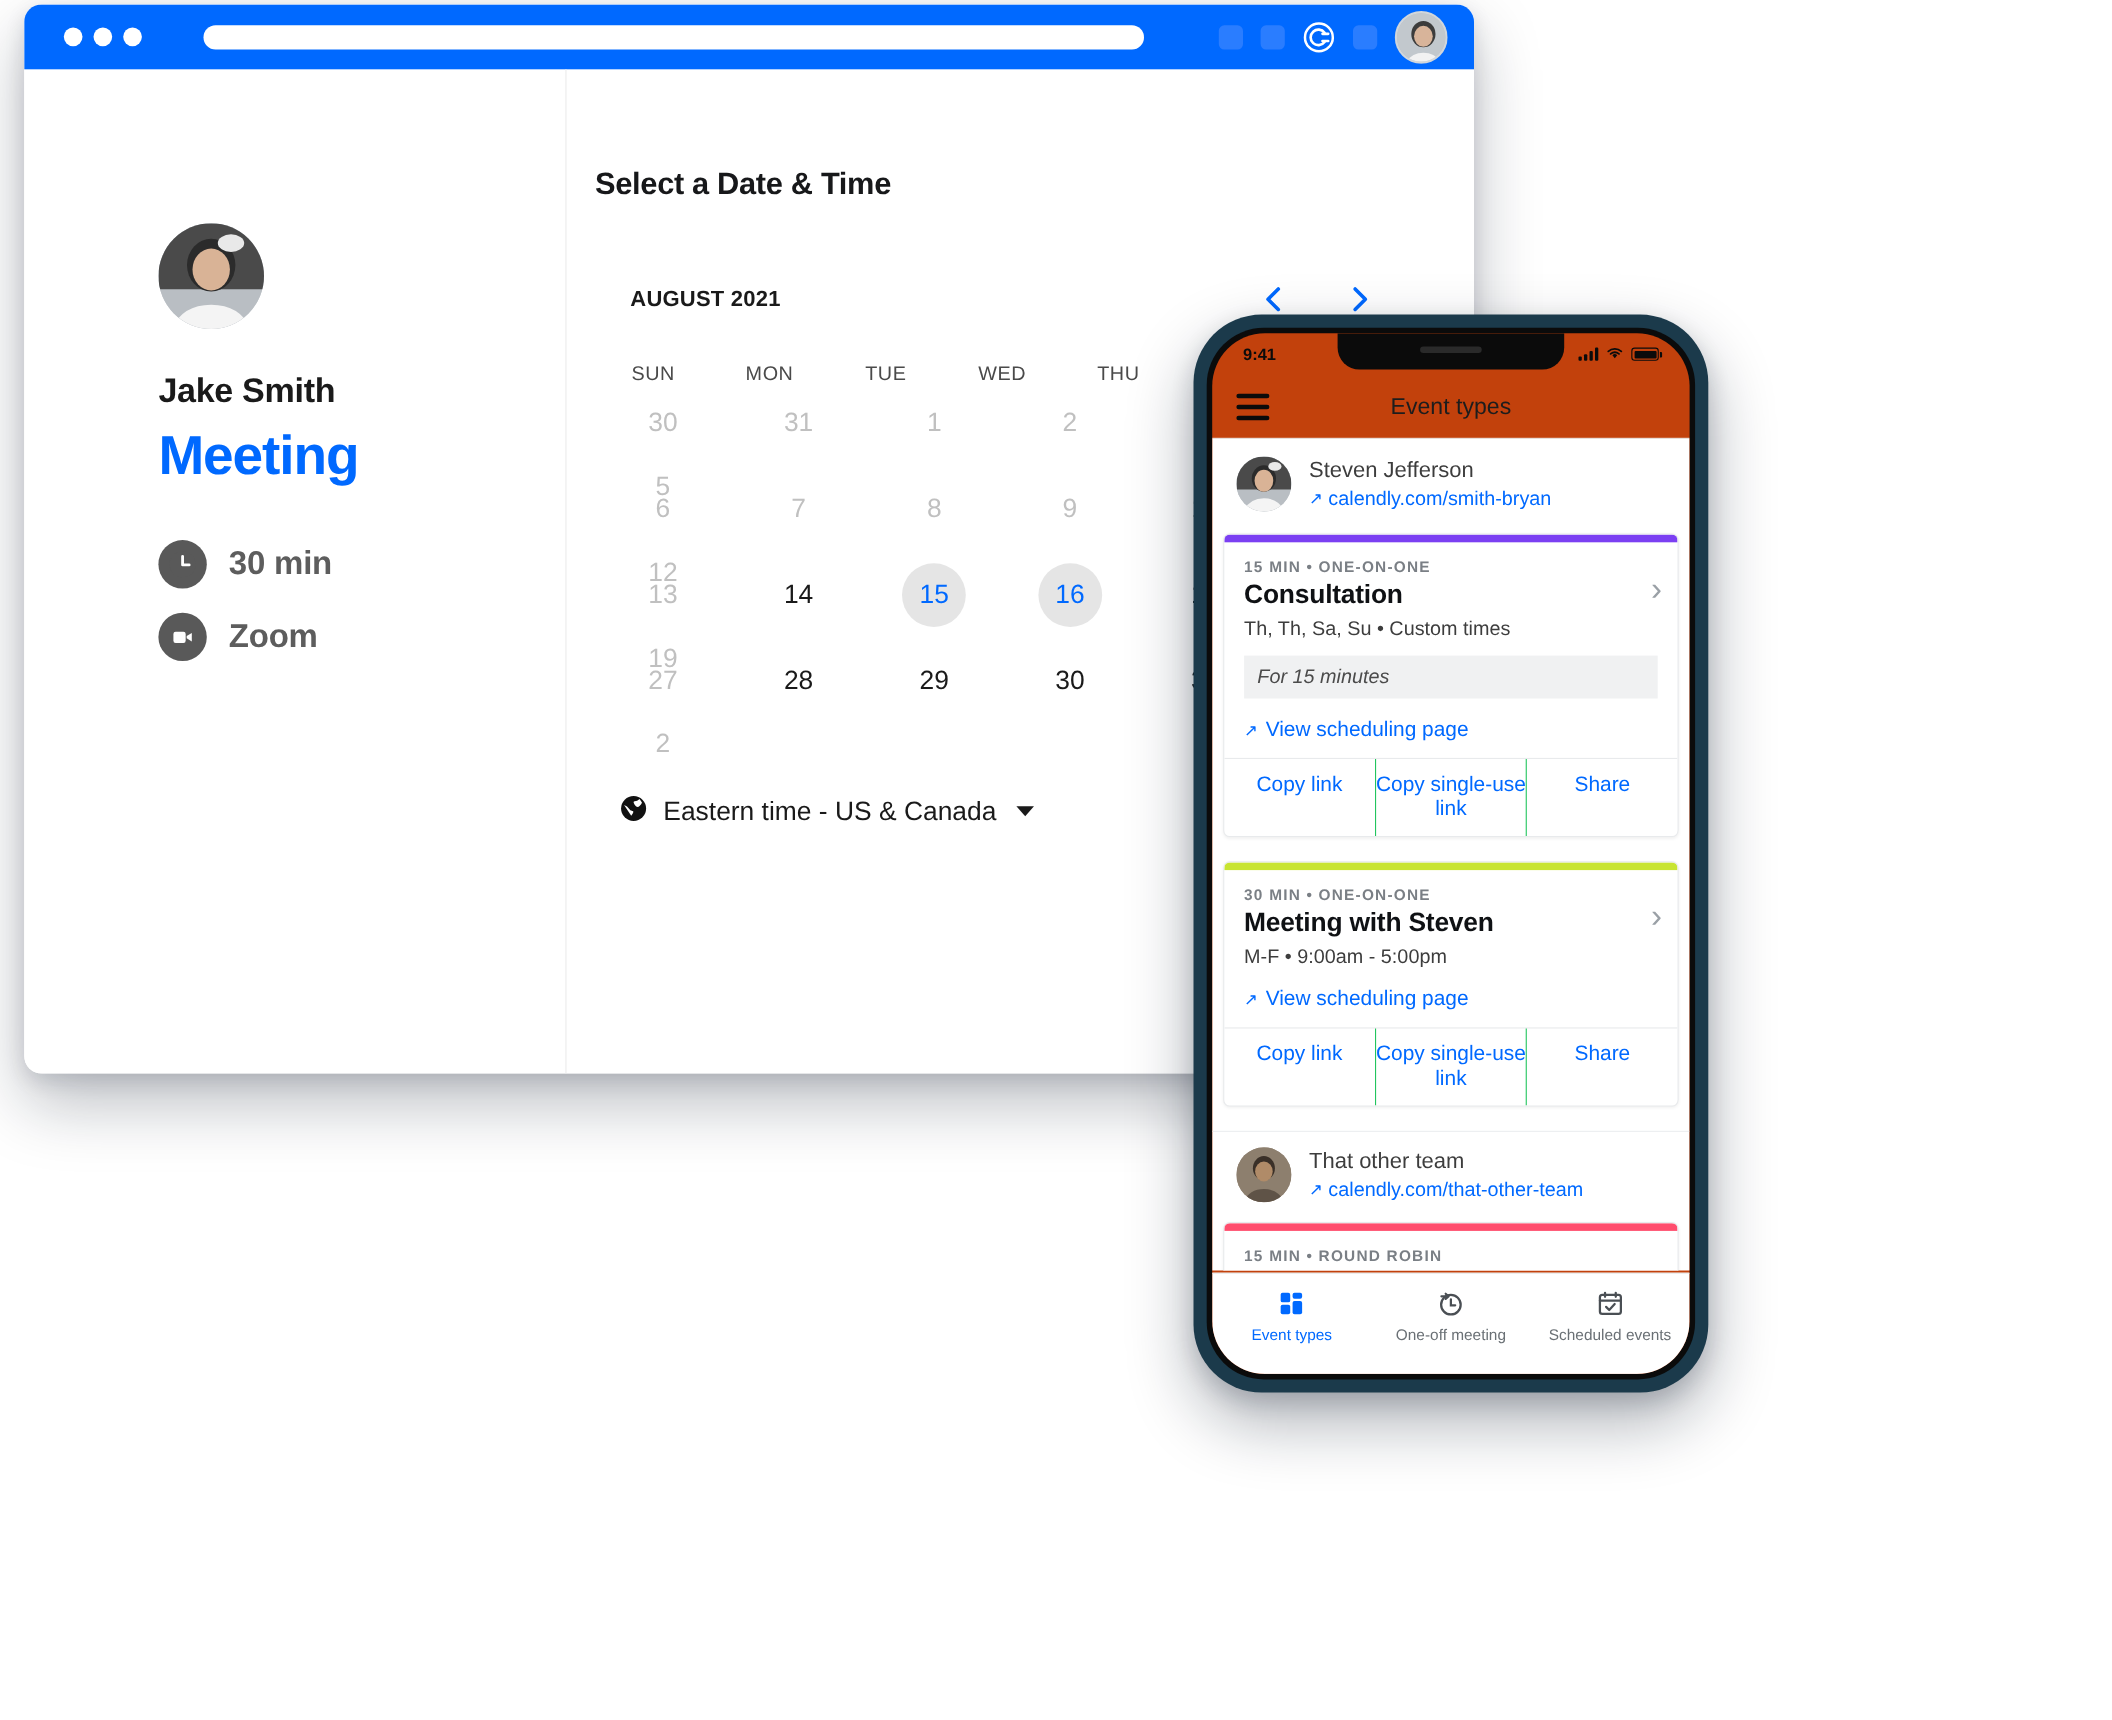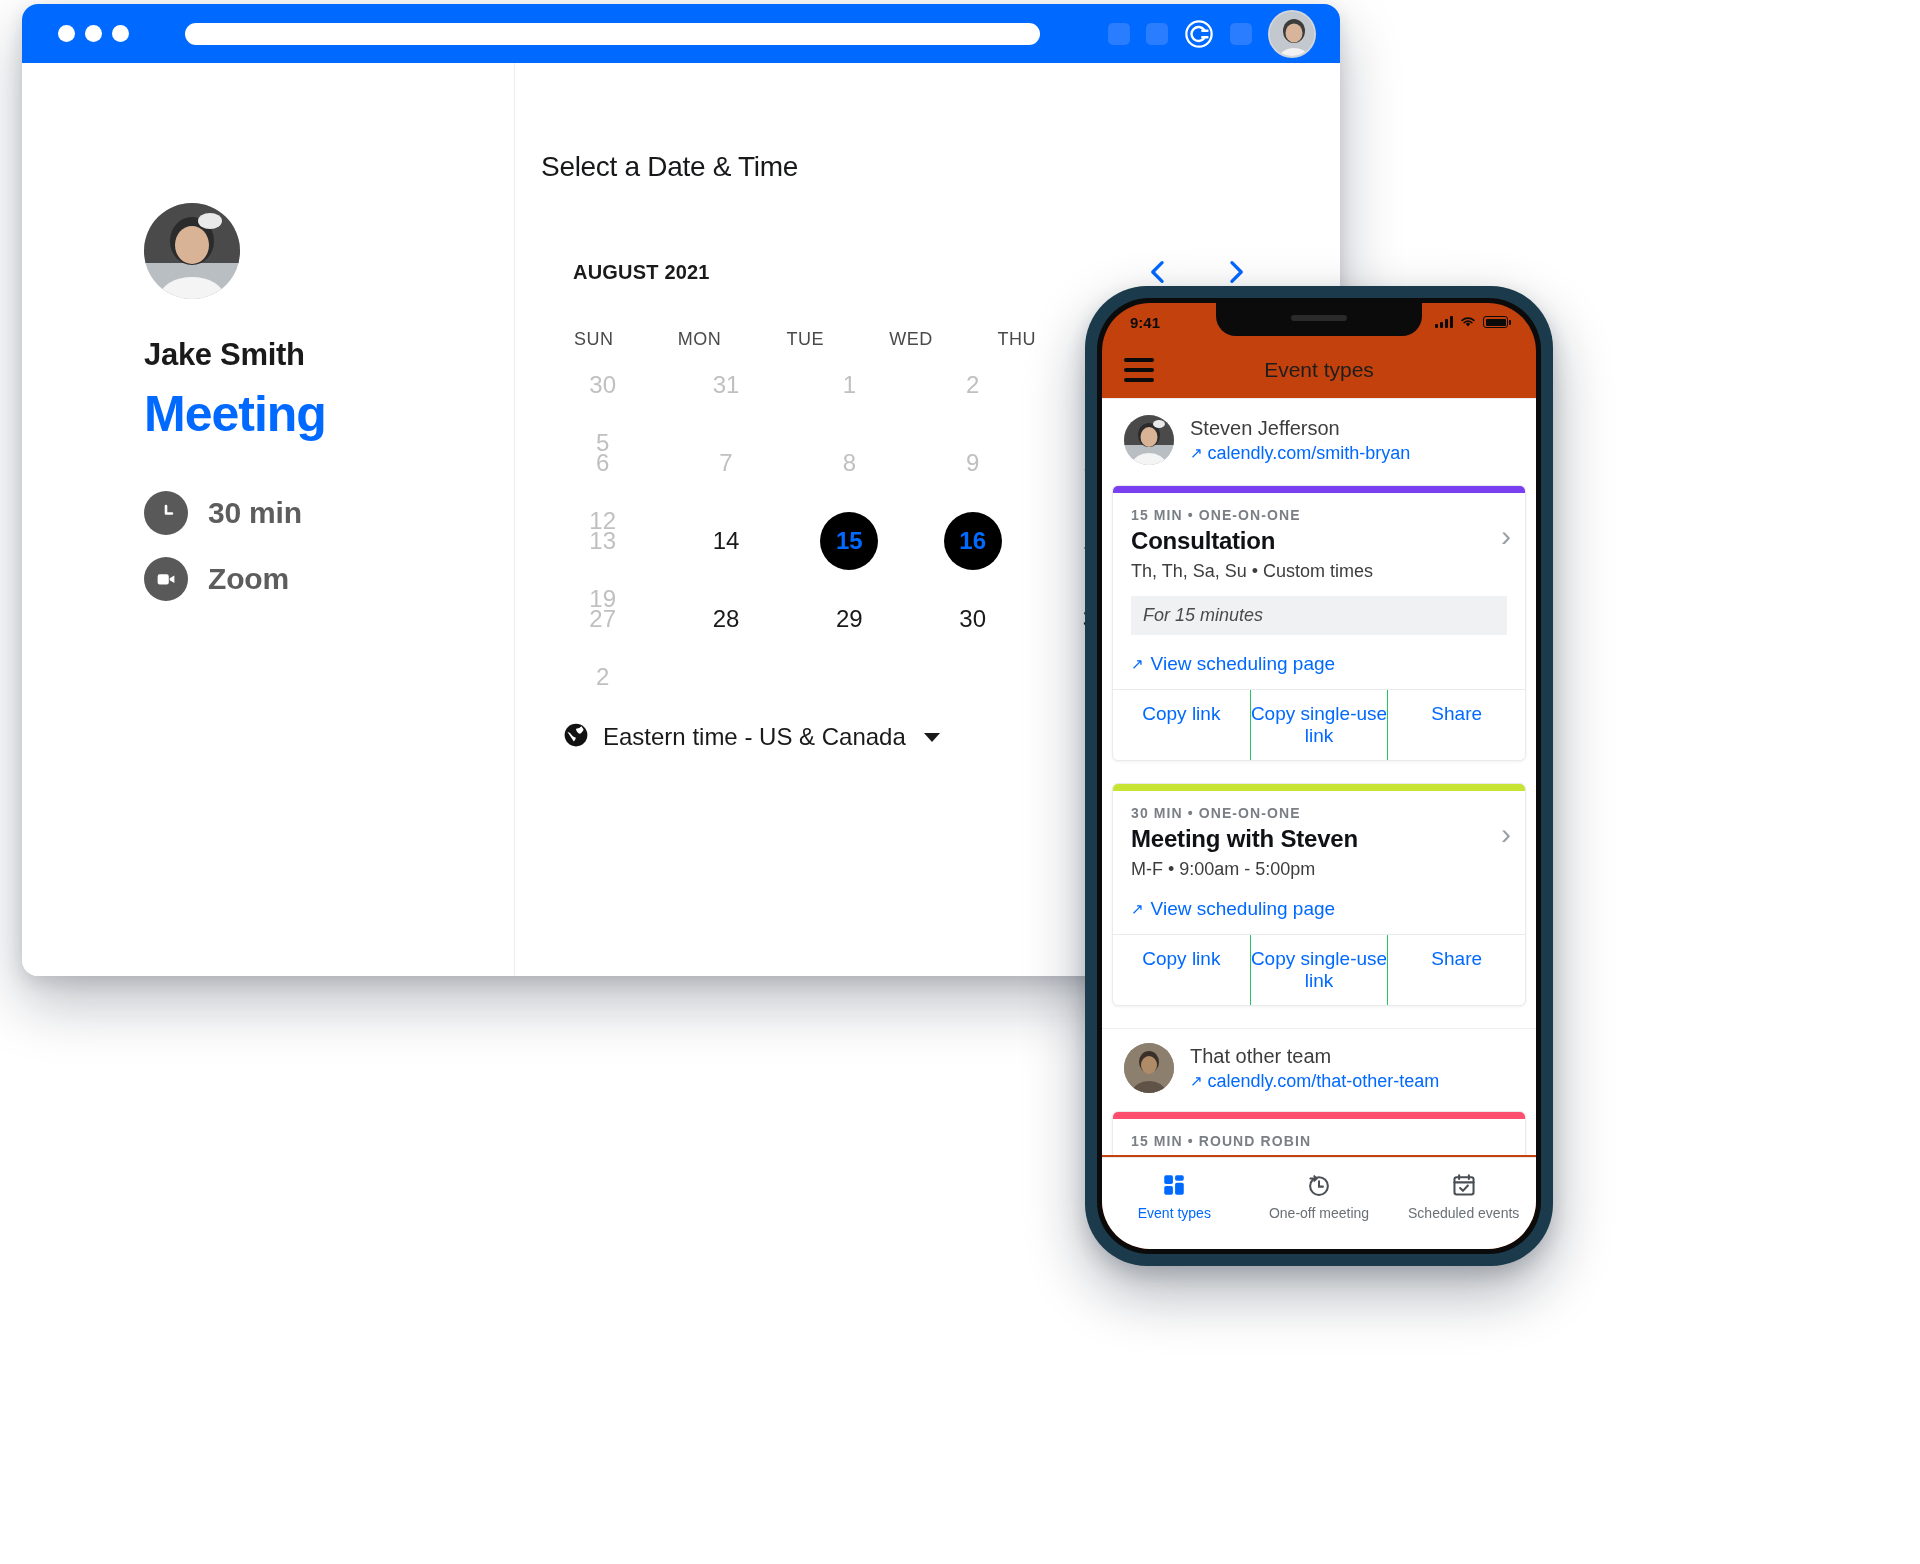--- a/index.html
+++ b/index.html
@@ -71,21 +71,21 @@
   }
   .meta-text { font-size: 30px; font-weight: bold; color: #5d5d5d; letter-spacing: -0.2px; }
 
   
   .cal-pane {
     flex: 1; border-left: 1px solid #ececec;
     padding: 88px 52px 0 26px;
     position: relative;
   }
   .cal-heading {
-    font-size: 28px; font-weight: normal; color: #17181a;
+    font-size: 28px; font-weight: bold; color: #17181a;
     letter-spacing: -0.3px; margin-left: 0px;
   }
   .cal-block { margin-top: 72px; width: 740px; }
   .cal-topbar { display: flex; align-items: center; padding: 0 30px 0 32px; }
   .cal-month { font-size: 20px; font-weight: bold; color: #1a1a1a; letter-spacing: 0.2px; }
   .cal-arrows { margin-left: auto; display: flex; gap: 48px; }
   .arrow-btn { width: 30px; height: 34px; display: flex; align-items: center; justify-content: center; cursor: pointer; }
   .cal-grid { margin-top: 40px; }
   .cal-row { display: grid; grid-template-columns: repeat(7, 1fr); }
   .dow {
@@ -94,21 +94,21 @@
   }
   .cal-week { display: grid; grid-template-columns: repeat(6, 1fr); height: 78px; align-items: center; }
   .day-cell { display: flex; align-items: center; justify-content: center; }
   .day {
     width: 58px; height: 58px; border-radius: 50%;
     display: flex; align-items: center; justify-content: center;
     font-size: 24px; color: #1a1a1a;
   }
   .day.muted { color: #c0c0c0; }
   .day.avail {
-    background: #000000; color: #0069ff; font-weight: bold;
+    background: #e5e5e5; color: #0069ff; font-weight: normal;
   }
   .tz-row {
     margin-top: 54px; margin-left: 22px;
     display: flex; align-items: center; gap: 14px;
   }
   .tz-text { font-size: 24px; color: #1a1a1a; }
   .caret-down { width: 0; height: 0; border-left: 8px solid transparent; border-right: 8px solid transparent; border-top: 9px solid #1a1a1a; margin-left: 4px; }
 
   
   .phone {

